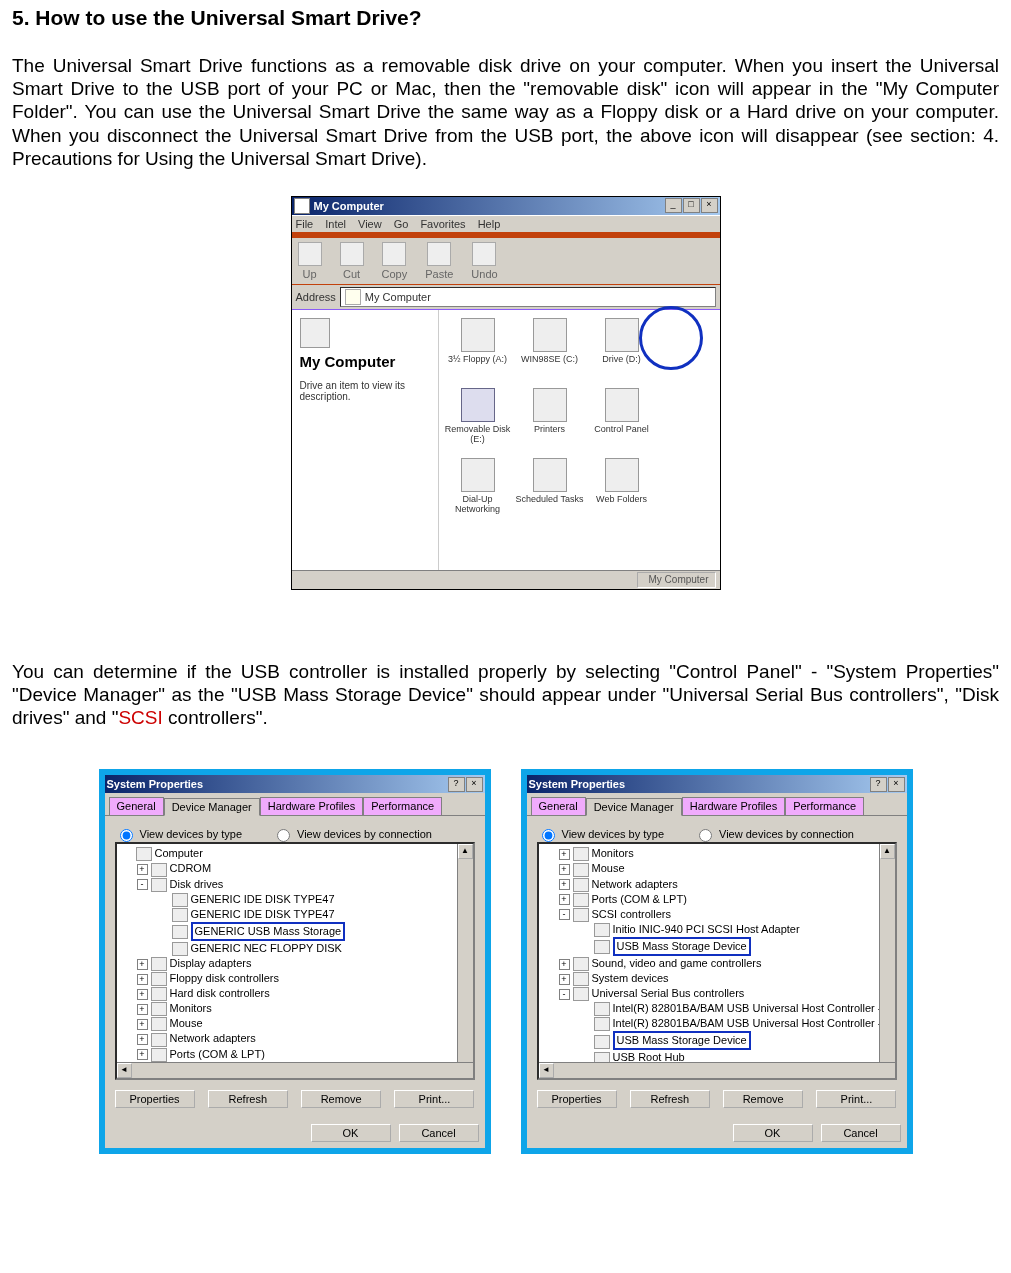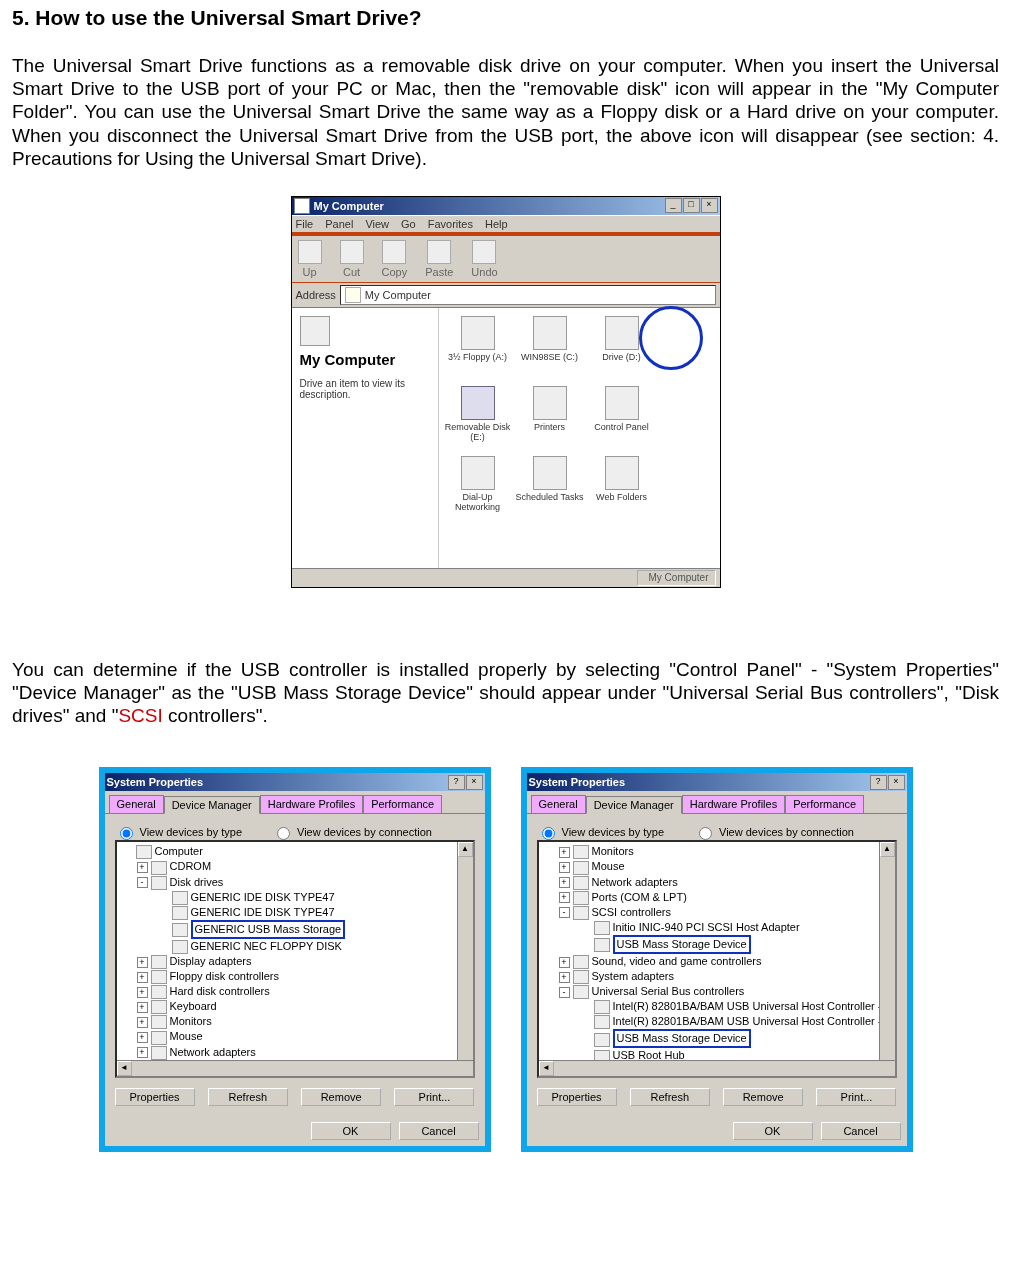--- a/index.html
+++ b/index.html
@@ -38,21 +38,21 @@
     color:#fff;height:18px;padding:0 2px;
   }
   .titlebar .ticon{width:14px;height:14px;background:#fff;border:1px solid #808080;margin-right:4px;}
   .titlebar .ttext{font-weight:bold;flex:1;font-size:11px;}
   .titlebar .tbtns{display:flex;gap:1px;}
   .tbtn{
     width:15px;height:13px;background:#d4d0c8;border:1px solid #808080;
     font-size:9px;line-height:11px;text-align:center;color:#000;
   }
   .menubar{
-    background:#d4d0c8;border-top:1px solid #fff;border-bottom:4px solid #c2410c;
+    background:#d4d0c8;border-top:1px solid #fff;border-bottom:6px solid #c2410c;
     padding:2px 4px;display:flex;gap:12px;font-size:11px;color:#333;
   }
   .toolbar{
     background:#d4d0c8;border-bottom:1px solid #c2410c;
     padding:4px 6px;display:flex;gap:18px;
   }
   .tbicon{display:flex;flex-direction:column;align-items:center;gap:2px;color:#666;}
   .tbicon .ic{width:22px;height:22px;background:#eee;border:1px solid #aaa;}
   .addrbar{
     background:#d4d0c8;border-bottom:1px solid #8b5cf6;
@@ -135,21 +135,21 @@
             <span class="ttext">My Computer</span>
           </div>
           <div class="tbtns">
             <span class="tbtn">_</span>
             <span class="tbtn">□</span>
             <span class="tbtn">×</span>
           </div>
         </div>
         <div class="menubar">
           <span>File</span>
-          <span>Panel</span>
+          <span>Intel</span>
           <span>View</span>
           <span>Go</span>
           <span>Favorites</span>
           <span>Help</span>
         </div>
         <div class="toolbar">
           <div class="tbicon">
               <span class="ic"></span>
               <span>Up</span>
             </div>
@@ -271,21 +271,20 @@
           <div class="node lv1"><span style="display:inline-block;width:13px;"></span><span class="ni"></span><span>Computer</span></div>
             <div class="node lv2"><span class="pm">+</span><span class="ni"></span><span>CDROM</span></div>
             <div class="node lv2"><span class="pm">-</span><span class="ni"></span><span>Disk drives</span></div>
             <div class="node lv3"><span style="display:inline-block;width:13px;"></span><span class="ni"></span><span>GENERIC IDE  DISK TYPE47</span></div>
             <div class="node lv3"><span style="display:inline-block;width:13px;"></span><span class="ni"></span><span>GENERIC IDE  DISK TYPE47</span></div>
             <div class="node lv3"><span style="display:inline-block;width:13px;"></span><span class="ni"></span><span class="hl">GENERIC USB Mass Storage</span></div>
             <div class="node lv3"><span style="display:inline-block;width:13px;"></span><span class="ni"></span><span>GENERIC NEC  FLOPPY DISK</span></div>
             <div class="node lv2"><span class="pm">+</span><span class="ni"></span><span>Display adapters</span></div>
             <div class="node lv2"><span class="pm">+</span><span class="ni"></span><span>Floppy disk controllers</span></div>
             <div class="node lv2"><span class="pm">+</span><span class="ni"></span><span>Hard disk controllers</span></div>
-            <div class="node lv2"><span class="pm">+</span><span class="ni"></span><span>Keyboard</span></div>
             <div class="node lv2"><span class="pm">+</span><span class="ni"></span><span>Monitors</span></div>
             <div class="node lv2"><span class="pm">+</span><span class="ni"></span><span>Mouse</span></div>
             <div class="node lv2"><span class="pm">+</span><span class="ni"></span><span>Network adapters</span></div>
             <div class="node lv2"><span class="pm">+</span><span class="ni"></span><span>Ports (COM &amp; LPT)</span></div>
             <div class="scroll-v">
               <div class="sbtn">▲</div>
             </div>
           <div class="scroll-h">
               <div class="sbtn">◄</div>
             </div>
@@ -332,21 +331,21 @@
         </div>
         <div class="tree" id="tree-right">
           <div class="node lv2"><span class="pm">+</span><span class="ni"></span><span>Monitors</span></div>
             <div class="node lv2"><span class="pm">+</span><span class="ni"></span><span>Mouse</span></div>
             <div class="node lv2"><span class="pm">+</span><span class="ni"></span><span>Network adapters</span></div>
             <div class="node lv2"><span class="pm">+</span><span class="ni"></span><span>Ports (COM &amp; LPT)</span></div>
             <div class="node lv2"><span class="pm">-</span><span class="ni"></span><span>SCSI controllers</span></div>
             <div class="node lv3"><span style="display:inline-block;width:13px;"></span><span class="ni"></span><span>Initio INIC-940 PCI SCSI Host Adapter</span></div>
             <div class="node lv3"><span style="display:inline-block;width:13px;"></span><span class="ni"></span><span class="hl">USB Mass Storage Device</span></div>
             <div class="node lv2"><span class="pm">+</span><span class="ni"></span><span>Sound, video and game controllers</span></div>
-            <div class="node lv2"><span class="pm">+</span><span class="ni"></span><span>System adapters</span></div>
+            <div class="node lv2"><span class="pm">+</span><span class="ni"></span><span>System devices</span></div>
             <div class="node lv2"><span class="pm">-</span><span class="ni"></span><span>Universal Serial Bus controllers</span></div>
             <div class="node lv3"><span style="display:inline-block;width:13px;"></span><span class="ni"></span><span>Intel(R) 82801BA/BAM USB Universal Host Controller - 24</span></div>
             <div class="node lv3"><span style="display:inline-block;width:13px;"></span><span class="ni"></span><span>Intel(R) 82801BA/BAM USB Universal Host Controller - 24</span></div>
             <div class="node lv3"><span style="display:inline-block;width:13px;"></span><span class="ni"></span><span class="hl">USB Mass Storage Device</span></div>
             <div class="node lv3"><span style="display:inline-block;width:13px;"></span><span class="ni"></span><span>USB Root Hub</span></div>
             <div class="node lv3"><span style="display:inline-block;width:13px;"></span><span class="ni"></span><span>USB Root Hub</span></div>
             <div class="scroll-v">
               <div class="sbtn">▲</div>
             </div>
           <div class="scroll-h">

